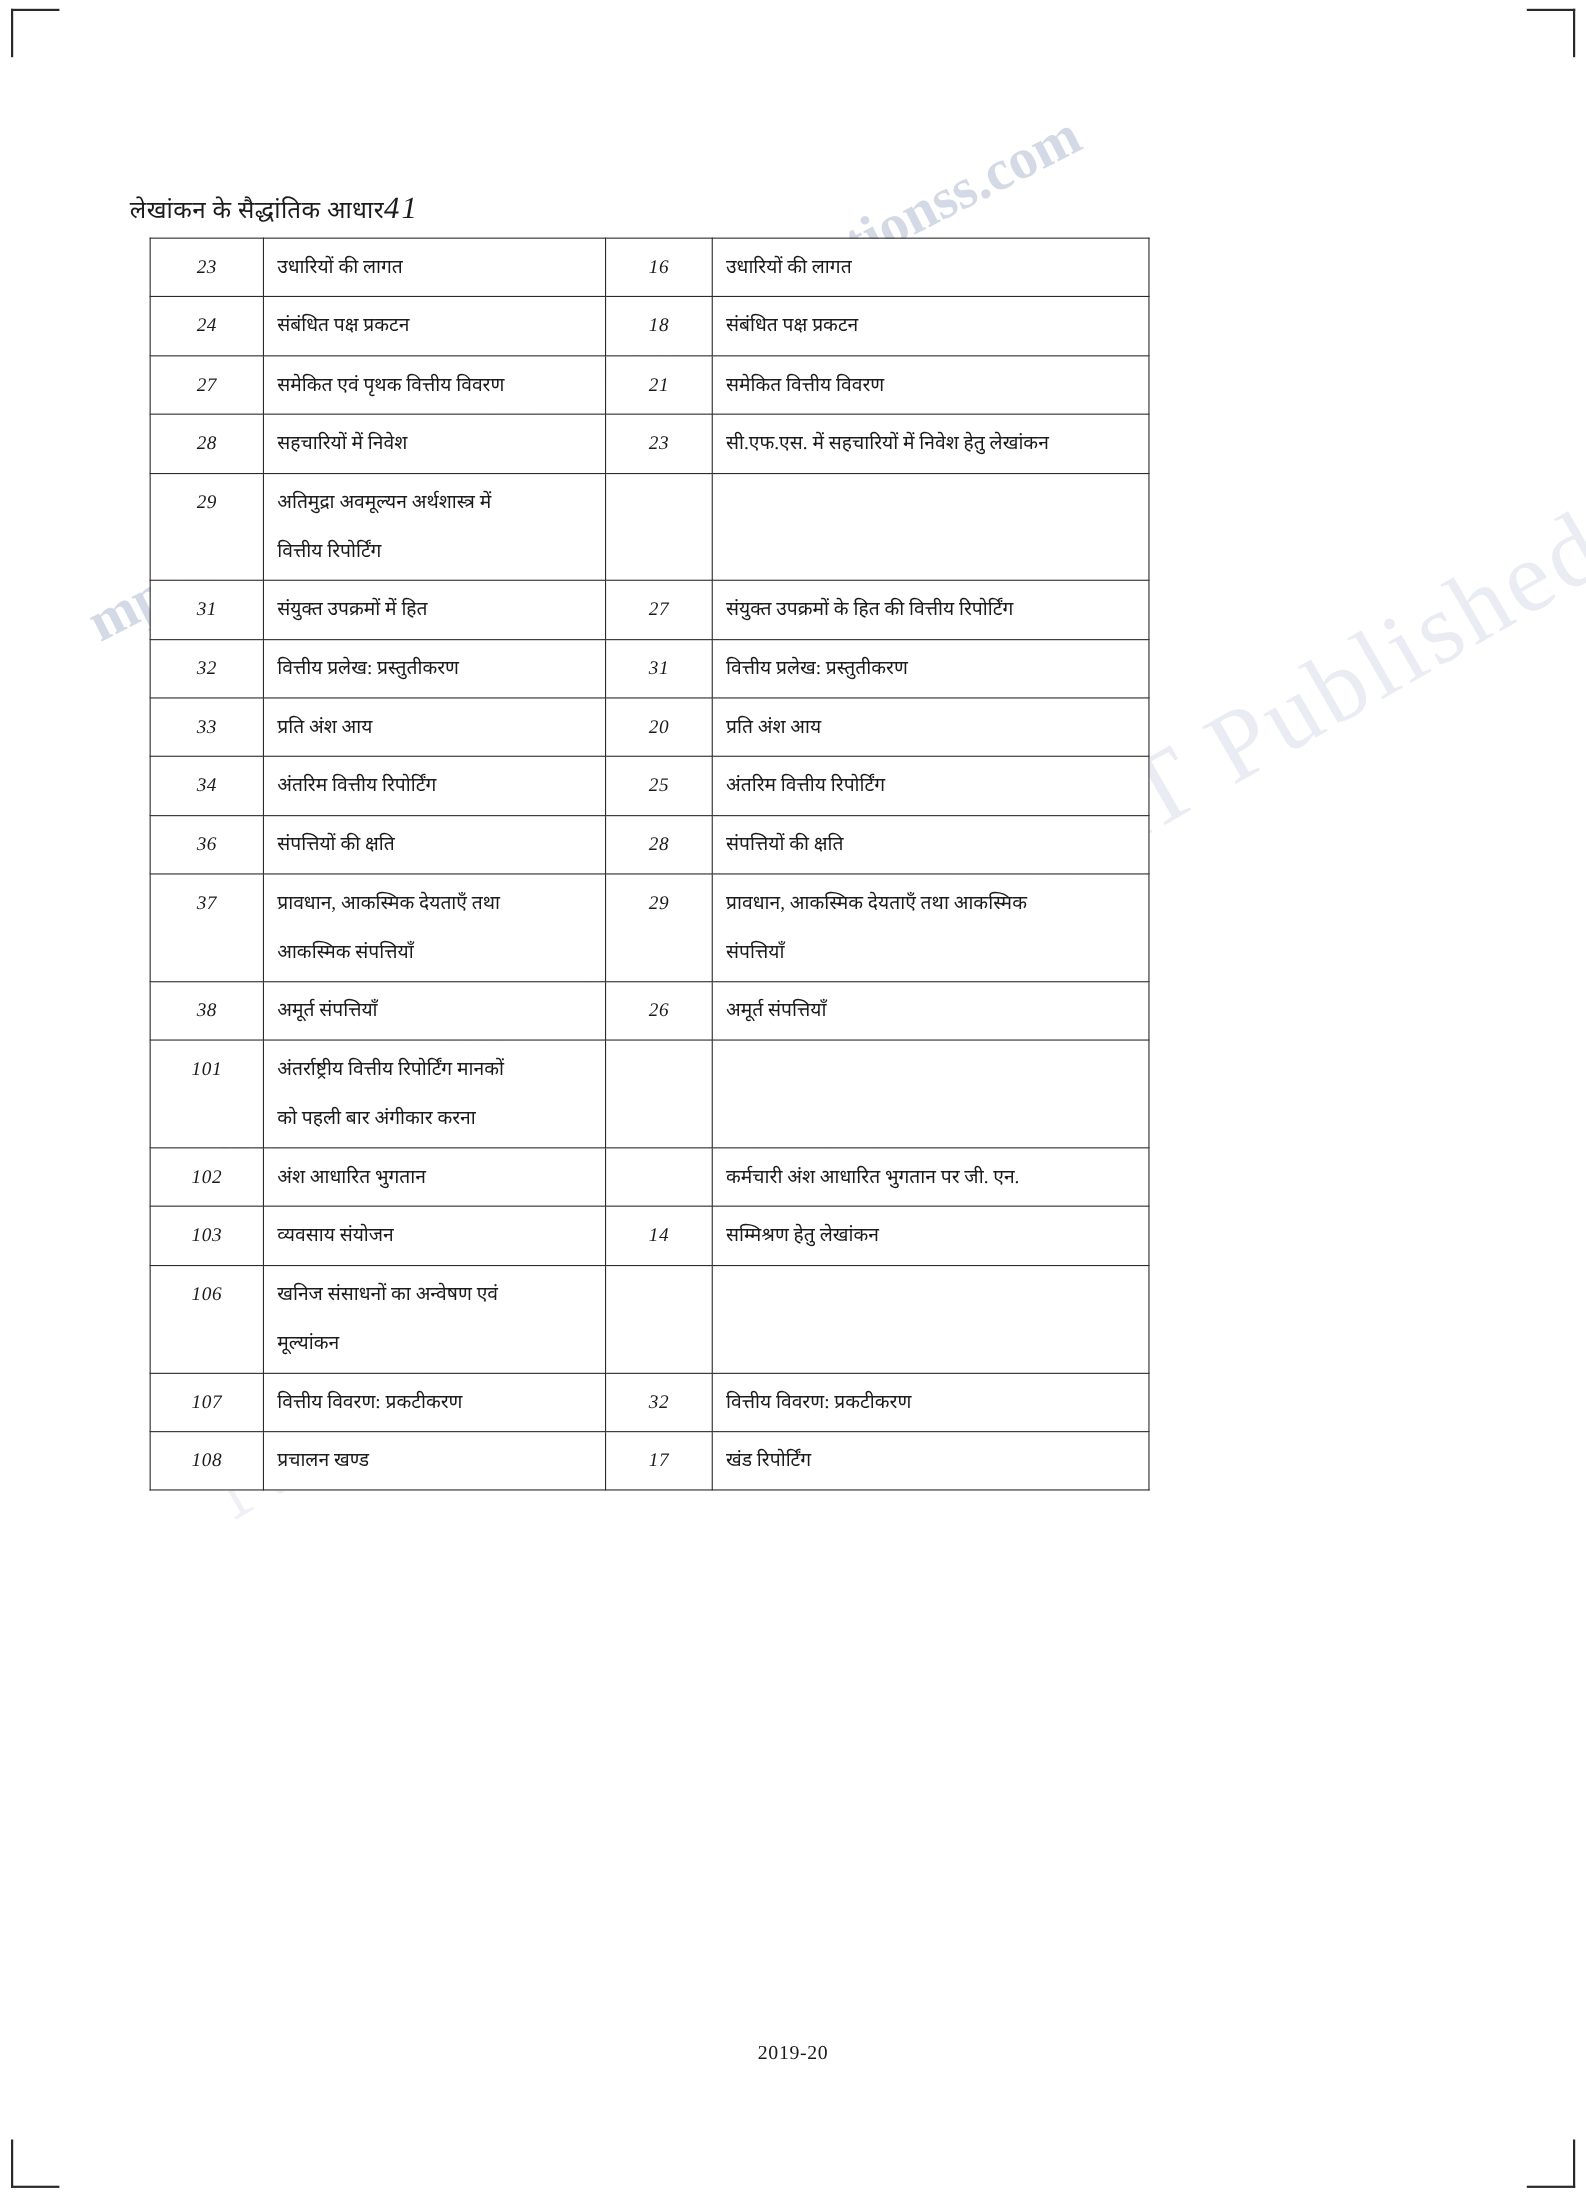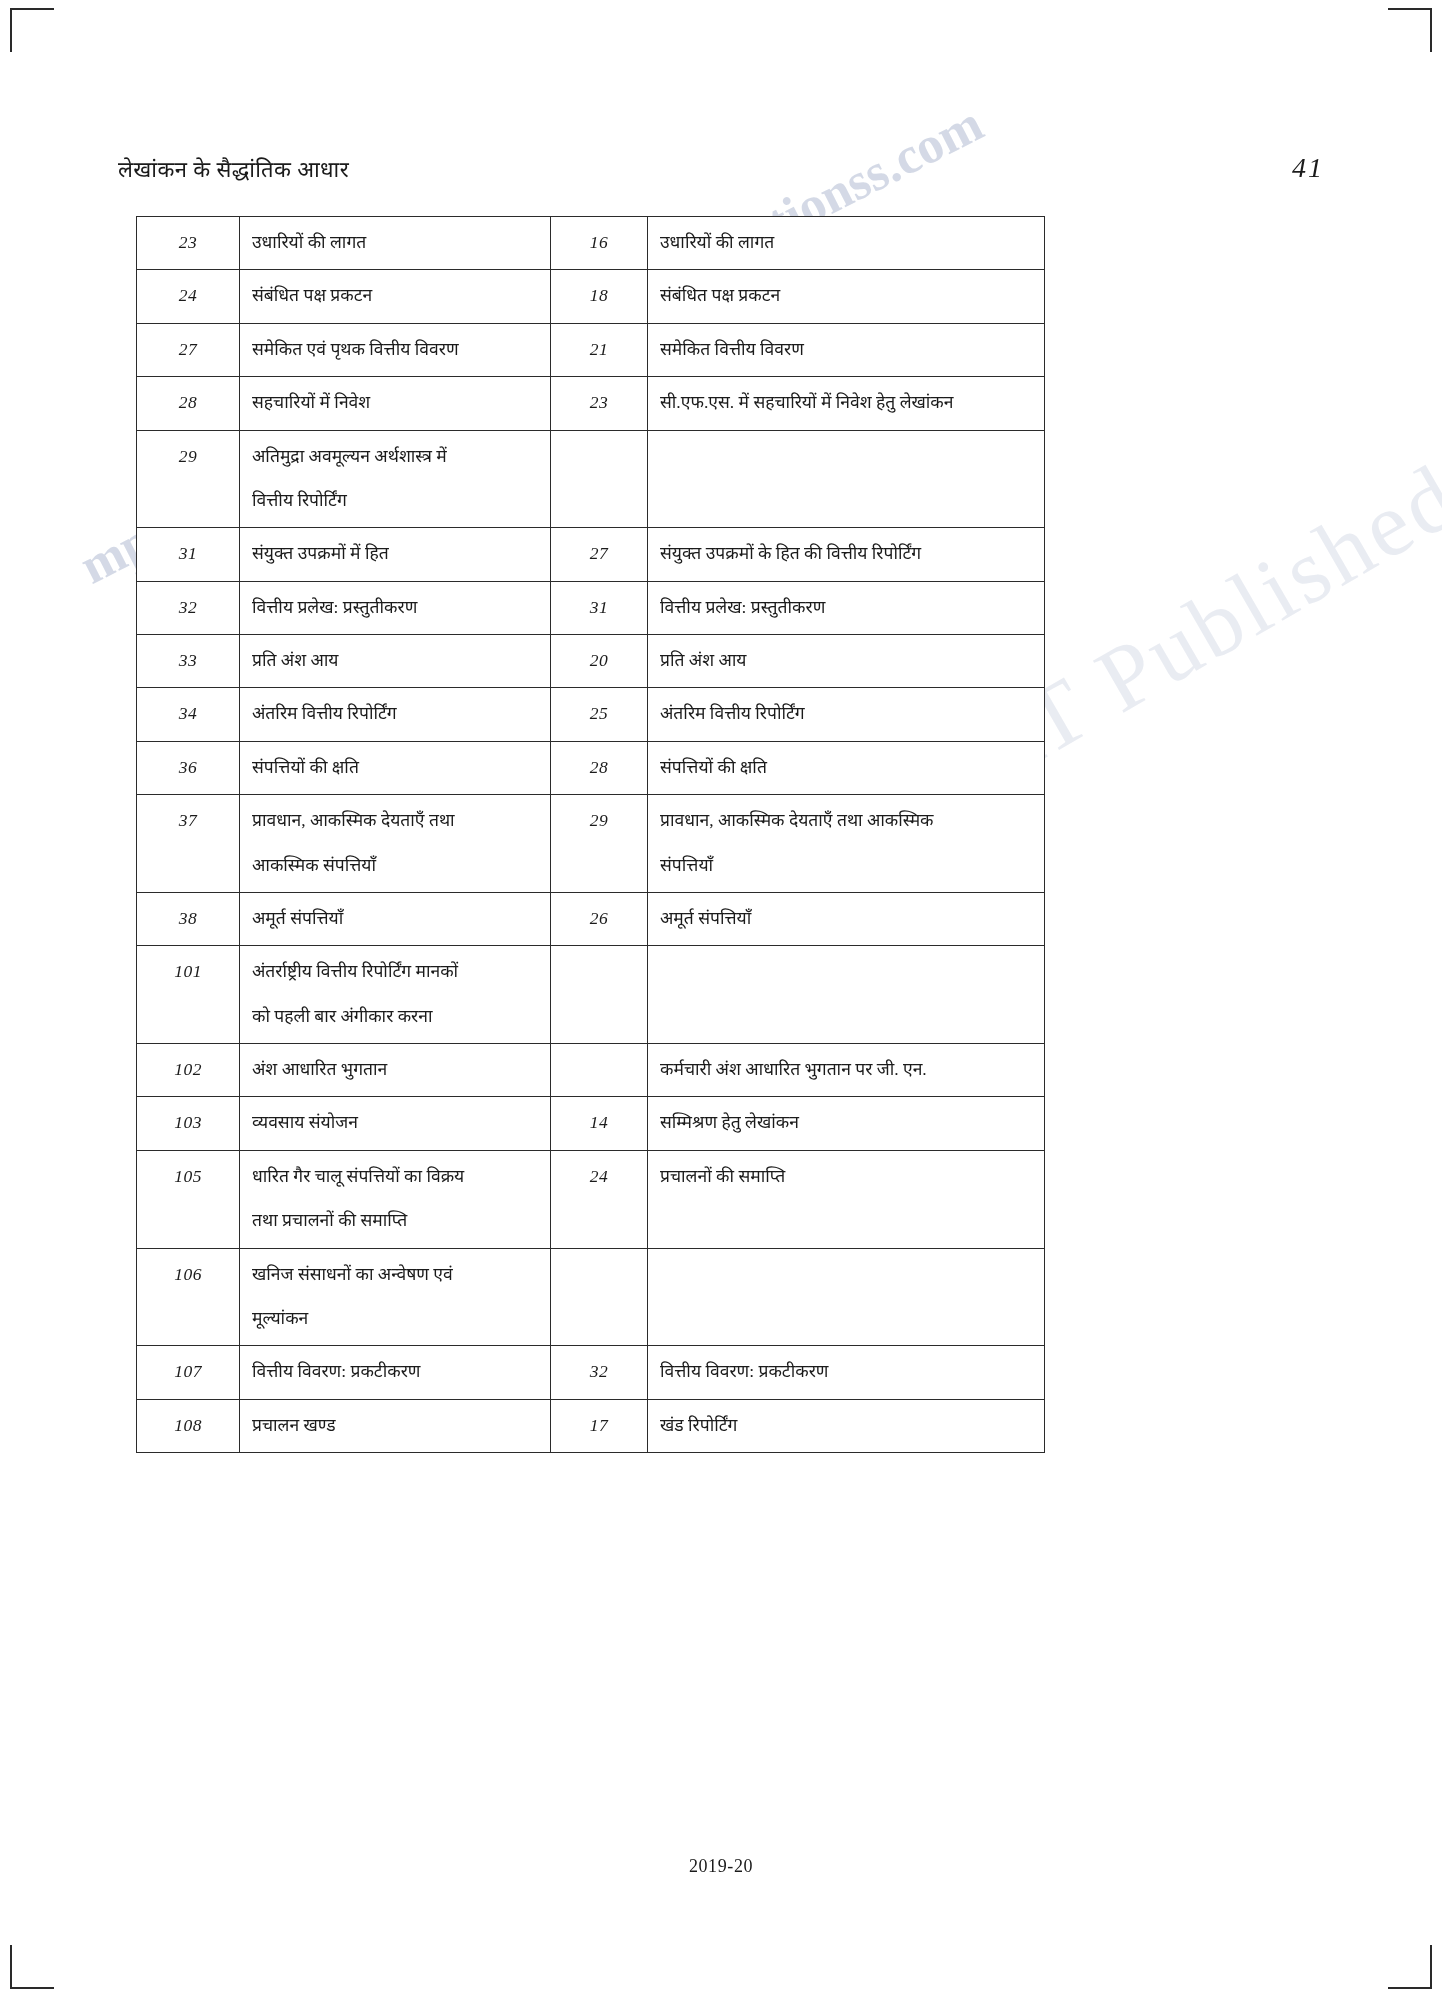--- a/index.html
+++ b/index.html
@@ -28,26 +28,25 @@
     height: 42px;
   }
   .crop-tl { top: 8px;    left: 10px;  border-right: none; border-bottom: none; }
   .crop-tr { top: 8px;    right: 10px; border-left: none;  border-bottom: none; }
   .crop-bl { bottom: 8px; left: 10px;  border-right: none; border-top: none; }
   .crop-br { bottom: 8px; right: 10px; border-left: none;  border-top: none; }
 
   
   .runhead {
     position: absolute;
-    top: 152px;
+    top: 174px;
     left: 118px;
     right: 118px;
     display: flex;
     align-items: baseline;
-    justify-content: space-between;
   }
   .runhead-title {
     font-size: 22px;
     letter-spacing: .4px;
     white-space: nowrap;
   }
   .runhead-page {
     font-size: 28px;
     letter-spacing: 2px;
     font-style: italic;
@@ -368,35 +367,20 @@
             </td>
             <td class="c-num2">
               <span class="num-line">14</span>
             </td>
             <td class="c-txt-right">
               <span class="cell-line">सम्मिश्रण हेतु लेखांकन</span>
             </td>
           </tr>
           <tr class="tall">
             <td class="c-num">
-              <span class="num-line">105</span>
-            </td>
-            <td class="c-txt-left">
-              <span class="cell-line">धारित गैर चालू संपत्तियों का विक्रय</span>
-              <span class="cell-line">तथा प्रचालनों की समाप्ति</span>
-            </td>
-            <td class="c-num2">
-              <span class="num-line">24</span>
-            </td>
-            <td class="c-txt-right">
-              <span class="cell-line">प्रचालनों की समाप्ति</span>
-            </td>
-          </tr>
-          <tr class="tall">
-            <td class="c-num">
               <span class="num-line">106</span>
             </td>
             <td class="c-txt-left">
               <span class="cell-line">खनिज संसाधनों का अन्वेषण एवं</span>
               <span class="cell-line">मूल्यांकन</span>
             </td>
             <td class="c-num2"></td>
             <td class="c-txt-right"></td>
           </tr>
           <tr>

